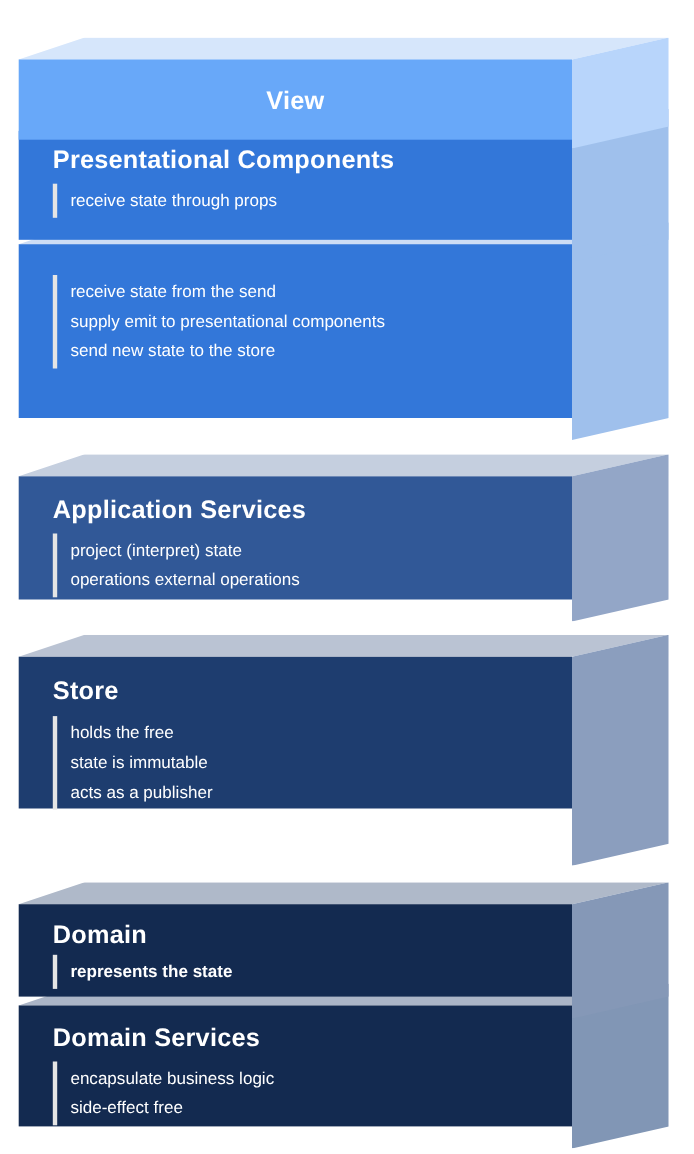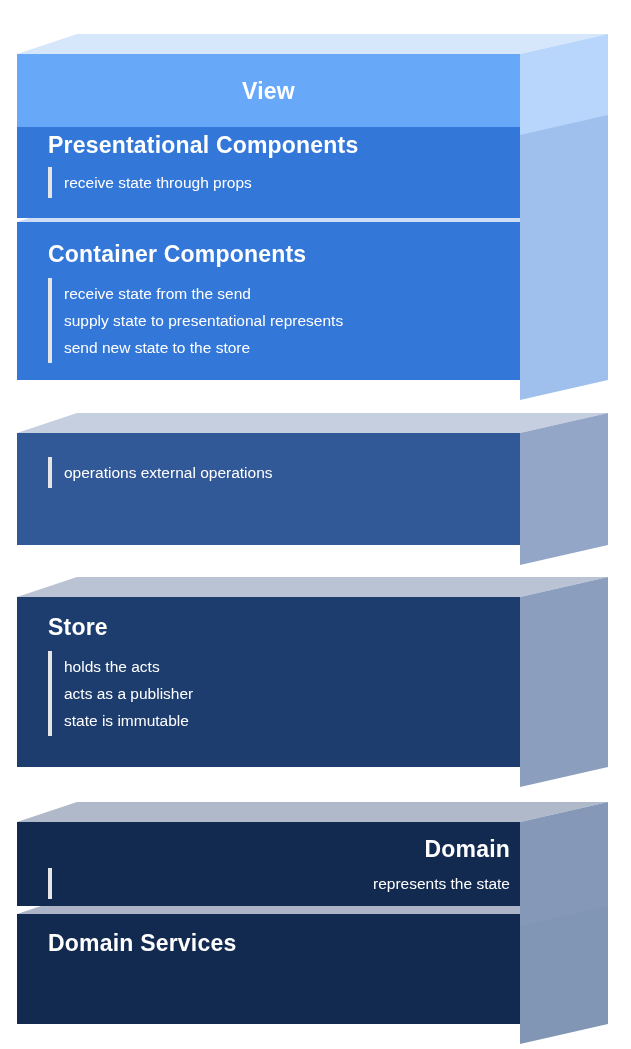--- a/index.html
+++ b/index.html
@@ -53,27 +53,27 @@
   .l1 .front { height: 99px;  padding-top: 12px; }
   .l1 .side  { height: 139px; }
   .l2 { top: 222px; z-index: 5; }
   .l2 .front { height: 158px; padding-top: 18px; }
   .l2 .side  { height: 198px; }
   .l2 .bullets { margin-top: 10px; }
   .l3 { top: 433px; z-index: 4; }
   .l3 .front { height: 112px; padding-top: 16px; }
   .l3 .side  { height: 152px; }
   .l4 { top: 597px; z-index: 3; }
-  .l4 .front { height: 170px; padding-top: 16px; }
+  .l4 .front { height: 138px; padding-top: 16px; }
   .l4 .side  { height: 210px; }
   .l4 .bullets { margin-top: 10px; }
   .l5 { top: 822px; z-index: 2; }
-  .l5 .front { height: 84px;  padding-top: 13px; text-align: right; }
+  .l5 .front { height: 84px;  padding-top: 13px; }
   .l5 .side  { height: 124px; }
-  .l5 .bullets { margin-top: 5px; }
+  .l5 .bullets { margin-top: 5px; font-weight: bold; }
   .l6 { top: 914px; z-index: 1; }
   .l6 .front { height: 110px; padding-top: 15px; }
   .l6 .side  { height: 150px; }
 </style>
 </head>
 <body>
 
 <div class="stage">
 
   <section class="layer l0">
@@ -93,64 +93,69 @@
       <ul class="bullets">
           <li>receive state through props</li>
         </ul>
     </div>
   </section>
 
   <section class="layer l2">
     <div class="face top" style="background: rgb(205, 221, 245);"></div>
     <div class="face side" style="background: rgb(159, 192, 236);"></div>
     <div class="face front" style="background: rgb(51, 119, 217);">
-      <h2 class="title">Container Components</h2>
       <ul class="bullets">
           <li>receive state from the send</li>
-          <li>supply state to presentational represents</li>
+          <li>supply emit to presentational components</li>
           <li>send new state to the store</li>
         </ul>
     </div>
   </section>
 
   <section class="layer l3">
     <div class="face top" style="background: rgb(197, 207, 223);"></div>
     <div class="face side" style="background: rgb(147, 166, 199);"></div>
     <div class="face front" style="background: rgb(49, 88, 151);">
+      <h2 class="title">Application Services</h2>
       <ul class="bullets">
+          <li>project (interpret) state</li>
           <li>operations external operations</li>
         </ul>
     </div>
   </section>
 
   <section class="layer l4">
     <div class="face top" style="background: rgb(186, 195, 211);"></div>
     <div class="face side" style="background: rgb(139, 158, 190);"></div>
     <div class="face front" style="background: rgb(30, 61, 111);">
       <h2 class="title">Store</h2>
       <ul class="bullets">
-          <li>holds the acts</li>
+          <li>holds the free</li>
+          <li>state is immutable</li>
           <li>acts as a publisher</li>
-          <li>state is immutable</li>
         </ul>
     </div>
   </section>
 
   <section class="layer l5">
     <div class="face top" style="background: rgb(175, 185, 201);"></div>
     <div class="face side" style="background: rgb(133, 152, 183);"></div>
     <div class="face front" style="background: rgb(19, 42, 80);">
       <h2 class="title">Domain</h2>
       <ul class="bullets">
           <li>represents the state</li>
         </ul>
     </div>
   </section>
 
   <section class="layer l6">
     <div class="face top" style="background: rgb(171, 181, 199);"></div>
     <div class="face side" style="background: rgb(129, 150, 181);"></div>
     <div class="face front" style="background: rgb(19, 42, 80);">
       <h2 class="title">Domain Services</h2>
+      <ul class="bullets">
+          <li>encapsulate business logic</li>
+          <li>side-effect free</li>
+        </ul>
     </div>
   </section>
 
 </div>
 
 </body></html>

